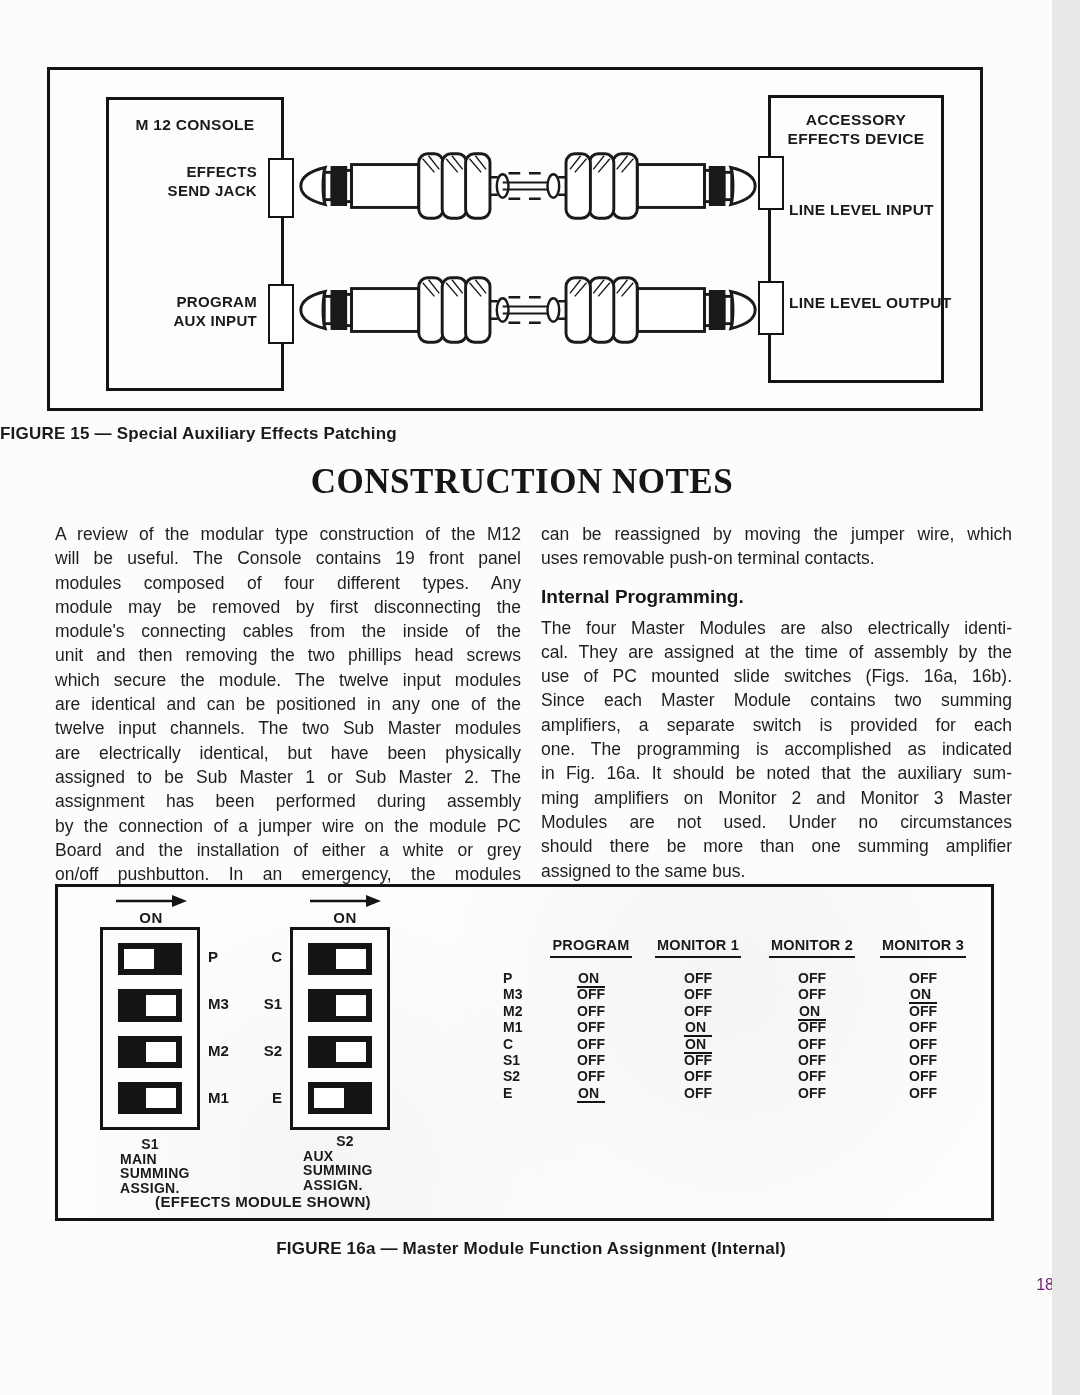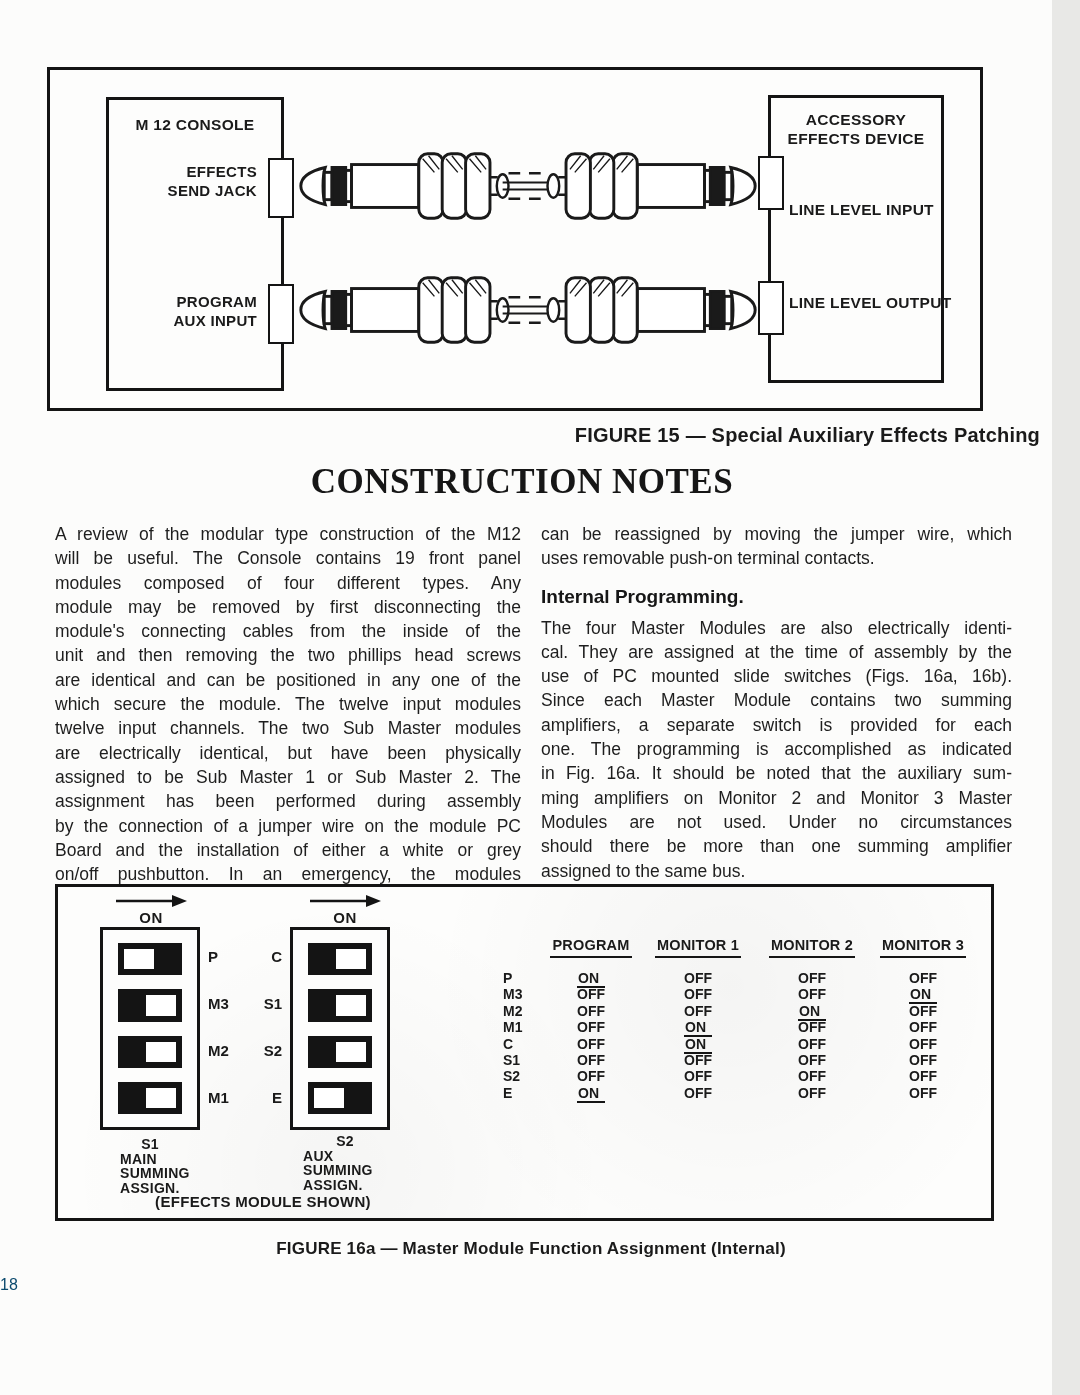--- a/index.html
+++ b/index.html
@@ -16,21 +16,21 @@
   .jack-label{right:24px;text-align:right;font-weight:bold;font-size:15px;line-height:19px;letter-spacing:.3px;}
   .jack-label.j1{top:62px;}
   .jack-label.j2{top:192px;}
   .line-label{left:18px;font-weight:bold;font-size:15.5px;letter-spacing:.3px;white-space:nowrap;}
   .line-label.l1{top:77px;margin-top:26px;}
   .line-label.l2{top:196px;}
   .jack-rect{width:22px;border:2.5px solid #141414;background:#fff;z-index:3;}
   .cable-svg{z-index:2;}
 
   
-  .fig15-caption{left:0;top:424px;width:1040px;text-align:right;font-weight:bold;font-size:20px;letter-spacing:.2px;}
+  .fig15-caption{left:0;top:424px;width:1040px;text-align:left;font-weight:bold;font-size:17px;letter-spacing:.2px;}
   .main-title{left:0;top:462px;width:1044px;margin:0;text-align:center;
               font-family:"Liberation Serif",serif;font-weight:bold;font-size:35px;letter-spacing:.5px;color:#161616;}
   .col{top:522px;}
   .col-left{left:55px;width:466px;}
   .col-right{left:541px;width:471px;}
   .jline{font-size:17.5px;line-height:24.3px;color:#1e1e1e;text-align:justify;text-align-last:justify;white-space:normal;}
   .endpara .jline:last-child{text-align-last:left;}
   .subhead{margin:14px 0 7px 0;font-size:19px;font-weight:bold;line-height:24px;color:#161616;}
 
   
@@ -60,21 +60,21 @@
   .tl{width:40px;text-align:left;}
   .c1{width:96px;text-align:center;}
   .c2{width:118px;text-align:center;}
   .c3{width:110px;text-align:center;}
   .c4{width:112px;text-align:center;}
   .hd{display:inline-block;border-bottom:2.5px solid #151515;padding:0 2px 3px 2px;letter-spacing:.2px;}
   .val{display:inline-block;}
   .val.u{border-bottom:2.5px solid #151515;padding:0 6px 0 1px;}
 
   .fig16-caption{left:0;top:1239px;width:1062px;text-align:center;font-weight:bold;font-size:17px;letter-spacing:.2px;}
-  .page-number{left:0;top:1276px;width:1054px;text-align:left;font-size:16px;color:#0c4a6e;}
+  .page-number{left:0;top:1276px;width:1054px;text-align:right;font-size:16px;color:#701a75;}
 
   .svgdefs{position:absolute;width:0;height:0;overflow:hidden;}
 </style>
 </head>
 <body>
 
 <svg class="svgdefs" aria-hidden="true">
   <defs>
     <g id="plug-shape" fill="#fff" stroke="#1a1a1a" stroke-width="3">
       <path d="M32,21 C15,25 7,32 7,40 C7,48 15,55 32,59 C29,50 29,30 32,21 Z"></path>
@@ -147,22 +147,22 @@
   <h1 class="abs main-title">CONSTRUCTION NOTES</h1>
 
   <div class="abs col col-left">
     <div>
         <div class="jline">A review of the modular type construction of the M12</div>
         <div class="jline">will be useful. The Console contains 19 front panel</div>
         <div class="jline">modules composed of four different types. Any</div>
         <div class="jline">module may be removed by first disconnecting the</div>
         <div class="jline">module's connecting cables from the inside of the</div>
         <div class="jline">unit and then removing the two phillips head screws</div>
+        <div class="jline">which secure the module. The twelve input modules</div>
         <div class="jline">are identical and can be positioned in any one of the</div>
-        <div class="jline">which secure the module. The twelve input modules</div>
         <div class="jline">twelve input channels. The two Sub Master modules</div>
         <div class="jline">are electrically identical, but have been physically</div>
         <div class="jline">assigned to be Sub Master 1 or Sub Master 2. The</div>
         <div class="jline">assignment has been performed during assembly</div>
         <div class="jline">by the connection of a jumper wire on the module PC</div>
         <div class="jline">Board and the installation of either a white or grey</div>
         <div class="jline">on/off pushbutton. In an emergency, the modules</div>
       </div>
   </div>
 

